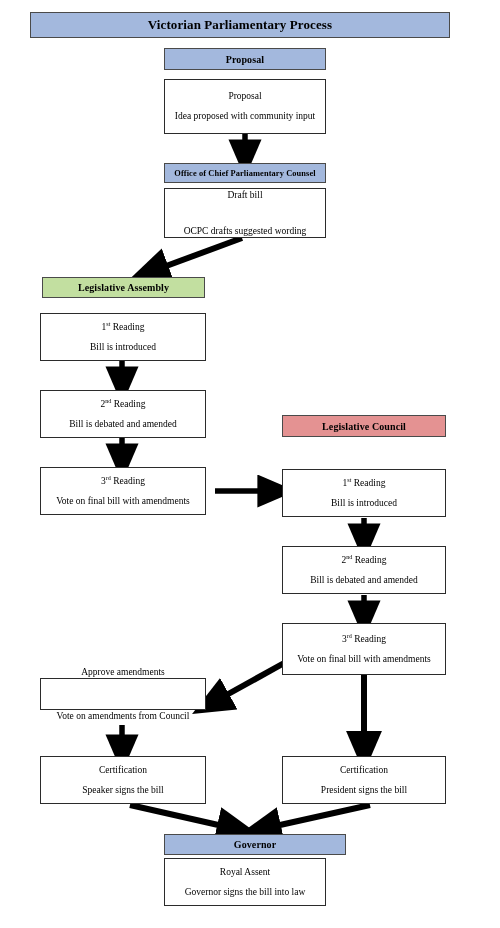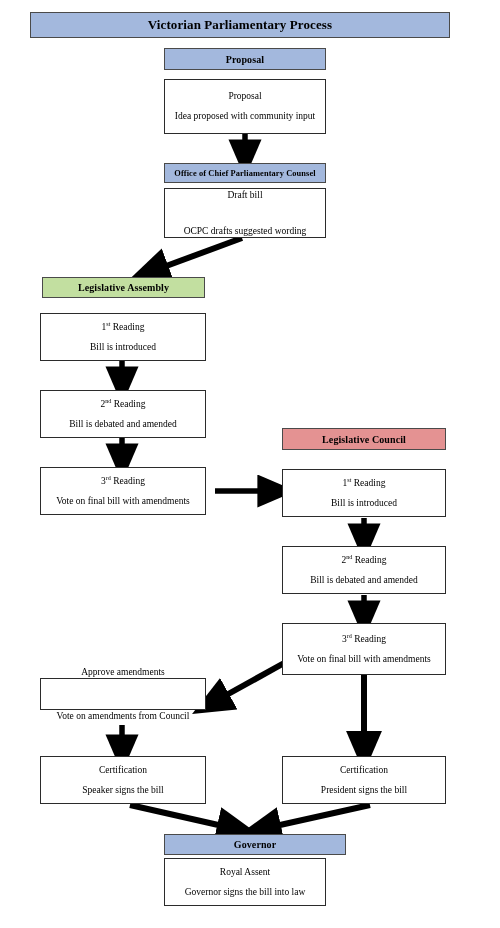--- a/index.html
+++ b/index.html
@@ -137,21 +137,21 @@
   <div class="node box" style="left:40px; top:678px; width:166px; height:32px;gap:24px;">
     <span class="l1">Approve amendments</span>
     <span class="l2">Vote on amendments from Council</span>
   </div>
 
   <div class="node box" style="left:40px; top:756px; width:166px; height:48px;">
     <span class="l1">Certification</span>
     <span class="l2">Speaker signs the bill</span>
   </div>
 
-  <div class="node hdr" style="left:282px; top:428px; width:164px; height:22px; background:#e49292;">
+  <div class="node hdr" style="left:282px; top:415px; width:164px; height:22px; background:#e49292;">
     <span>Legislative Council</span>
   </div>
 
   <div class="node box" style="left:282px; top:469px; width:164px; height:48px;">
     <span class="l1"><span>1</span><sup>st</sup><span> Reading</span></span>
     <span class="l2">Bill is introduced</span>
   </div>
 
   <div class="node box" style="left:282px; top:546px; width:164px; height:48px;">
     <span class="l1"><span>2</span><sup>nd</sup><span> Reading</span></span>

